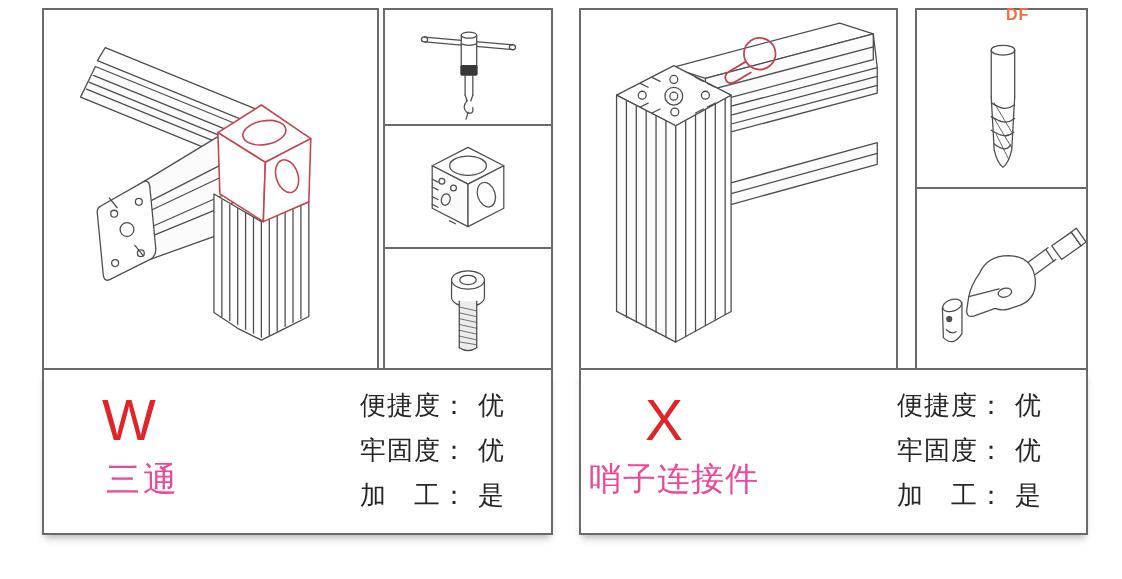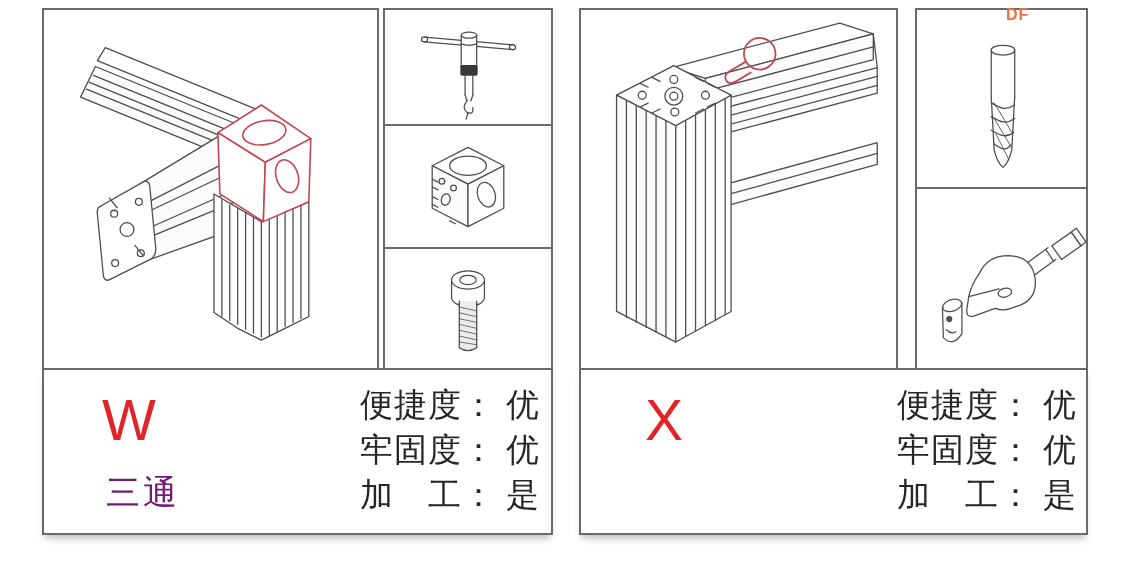--- a/index.html
+++ b/index.html
@@ -42,25 +42,25 @@
     position:absolute;left:0;top:360px;width:100%;height:167px;
     border:2px solid var(--border);box-sizing:border-box;background:#fff;
     box-shadow:0 6px 7px -3px rgba(100,100,100,.45);
   }
   .code{
     position:absolute;top:22px;font-size:57px;line-height:1;
     color:var(--accent-red);font-weight:400;
   }
   .card-w .code{left:58px;}
   .card-x .code{left:64px;}
-  .name{position:absolute;top:102px;font-size:34px;line-height:1.2;color:#701a75;letter-spacing:3px;}
+  .name{position:absolute;top:89px;font-size:34px;line-height:1.2;color:#ec4899;letter-spacing:3px;}
   .card-w .name{left:62px;}
   .card-x .name{left:8px;font-size:33px;letter-spacing:1px;}
   .specs{position:absolute;left:316px;top:13px;display:flex;flex-direction:column;}
-  .spec-row{height:45px;display:flex;align-items:center;font-size:33px;color:#262626;}
+  .spec-row{height:45px;display:flex;align-items:center;font-size:26px;color:#262626;}
   .spec-label{letter-spacing:1px;}
   .spec-value{margin-left:10px;}
   svg{display:block;}
   .lineart{stroke:var(--line);stroke-width:1.3;fill:none;stroke-linejoin:round;stroke-linecap:round;}
   .face{fill:#ffffff;}
   .face-lt{fill:#fbfbfb;}
   .redline{stroke:var(--drawing-red);stroke-width:1.6;fill:#ffffff;stroke-linejoin:round;}
   .redopen{stroke:var(--drawing-red);stroke-width:1.8;fill:none;stroke-linecap:round;}
   .darkfill{fill:#383838;stroke:none;}
   .grayfill{fill:#ececec;}
@@ -277,20 +277,21 @@
             <ellipse class="face" cx="36" cy="117" rx="10" ry="6" transform="rotate(-18 36 117)"></ellipse>
             <circle cx="33" cy="131" r="2.5" fill="#555"></circle>
             <path d="M30,142 Q35,147 40,144"></path>
           </g>
         </svg>
       </div>
     </div>
 
     <div class="text-box">
       <div class="code">X</div>
+      <div class="name">哨子连接件</div>
       <div class="specs">
         <div class="spec-row">
           <span class="spec-label">便捷度：</span>
           <span class="spec-value">优</span>
         </div>
         <div class="spec-row">
           <span class="spec-label">牢固度：</span>
           <span class="spec-value">优</span>
         </div>
         <div class="spec-row">

